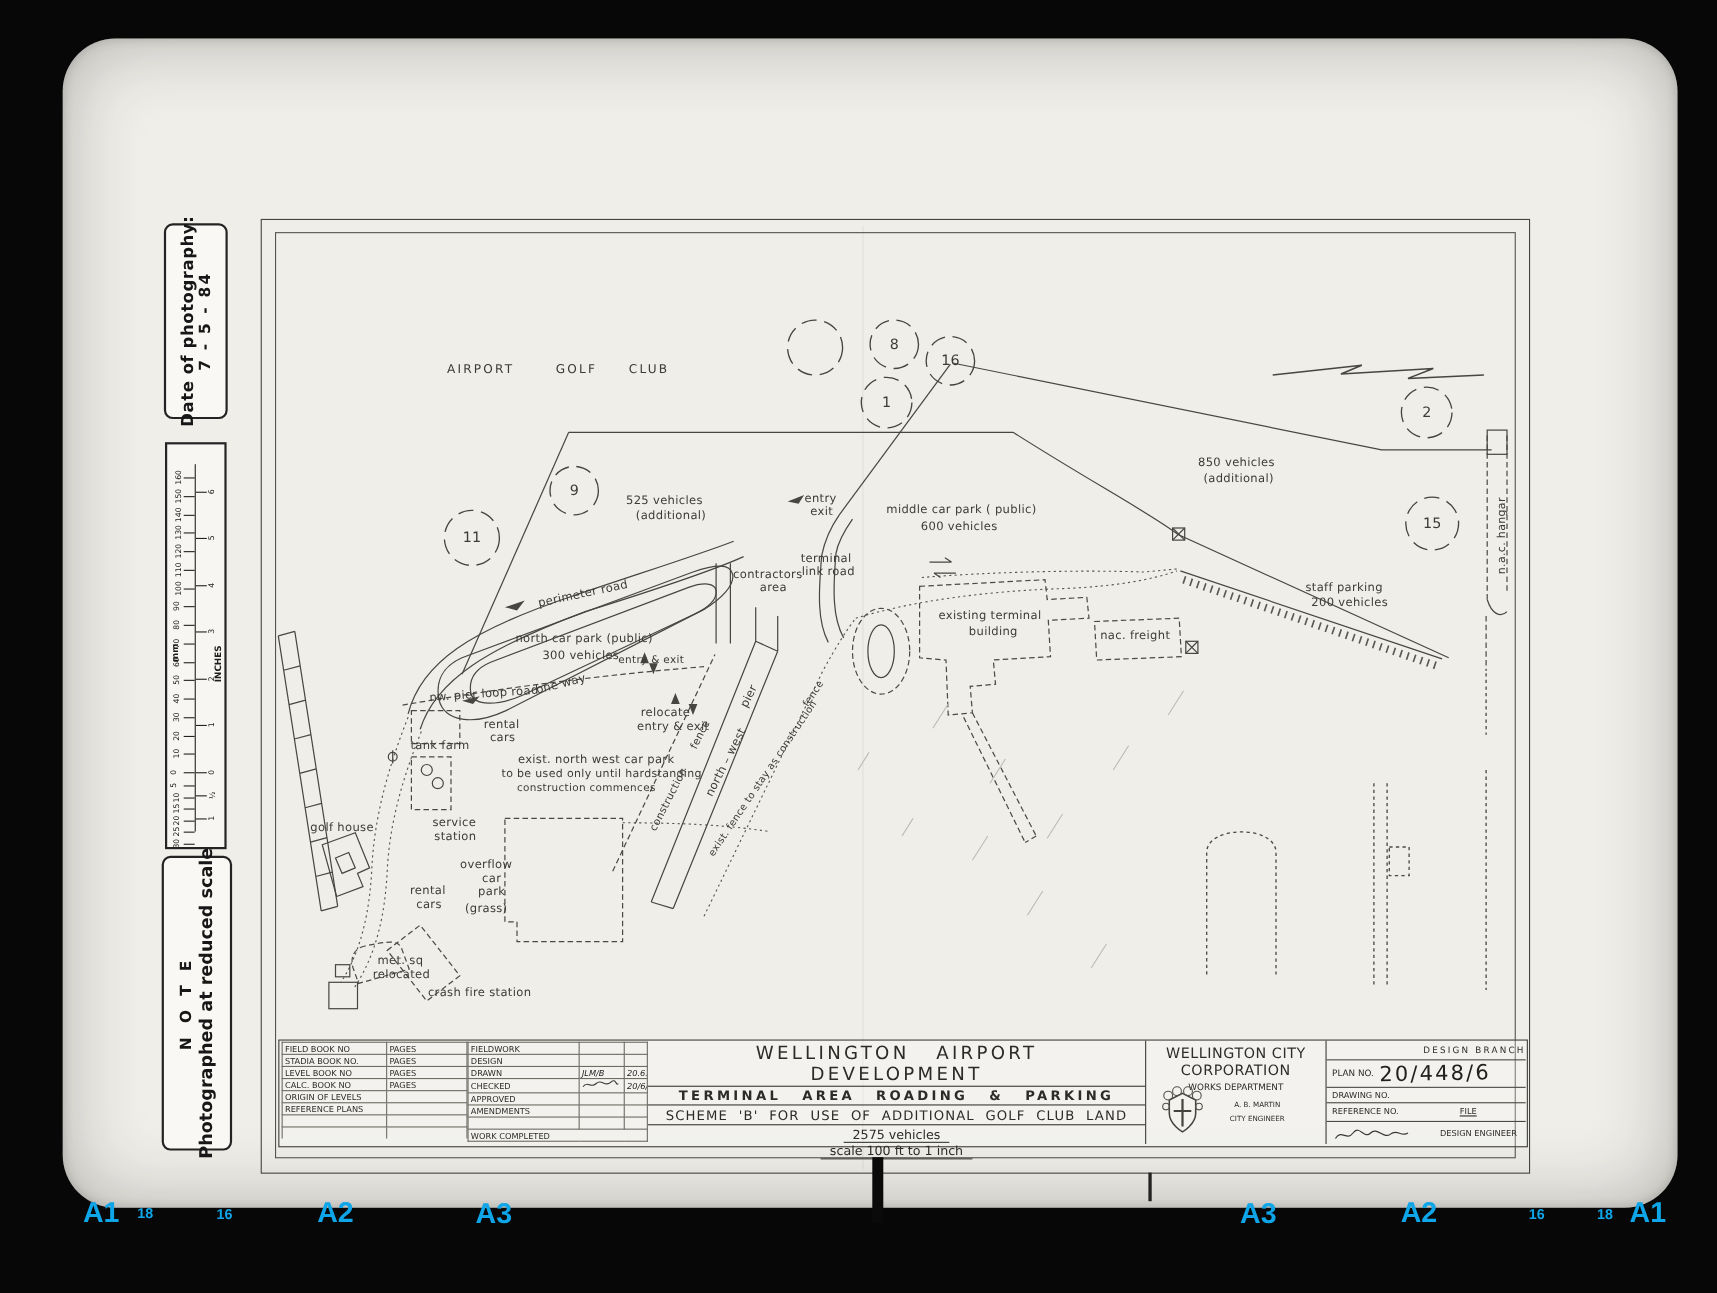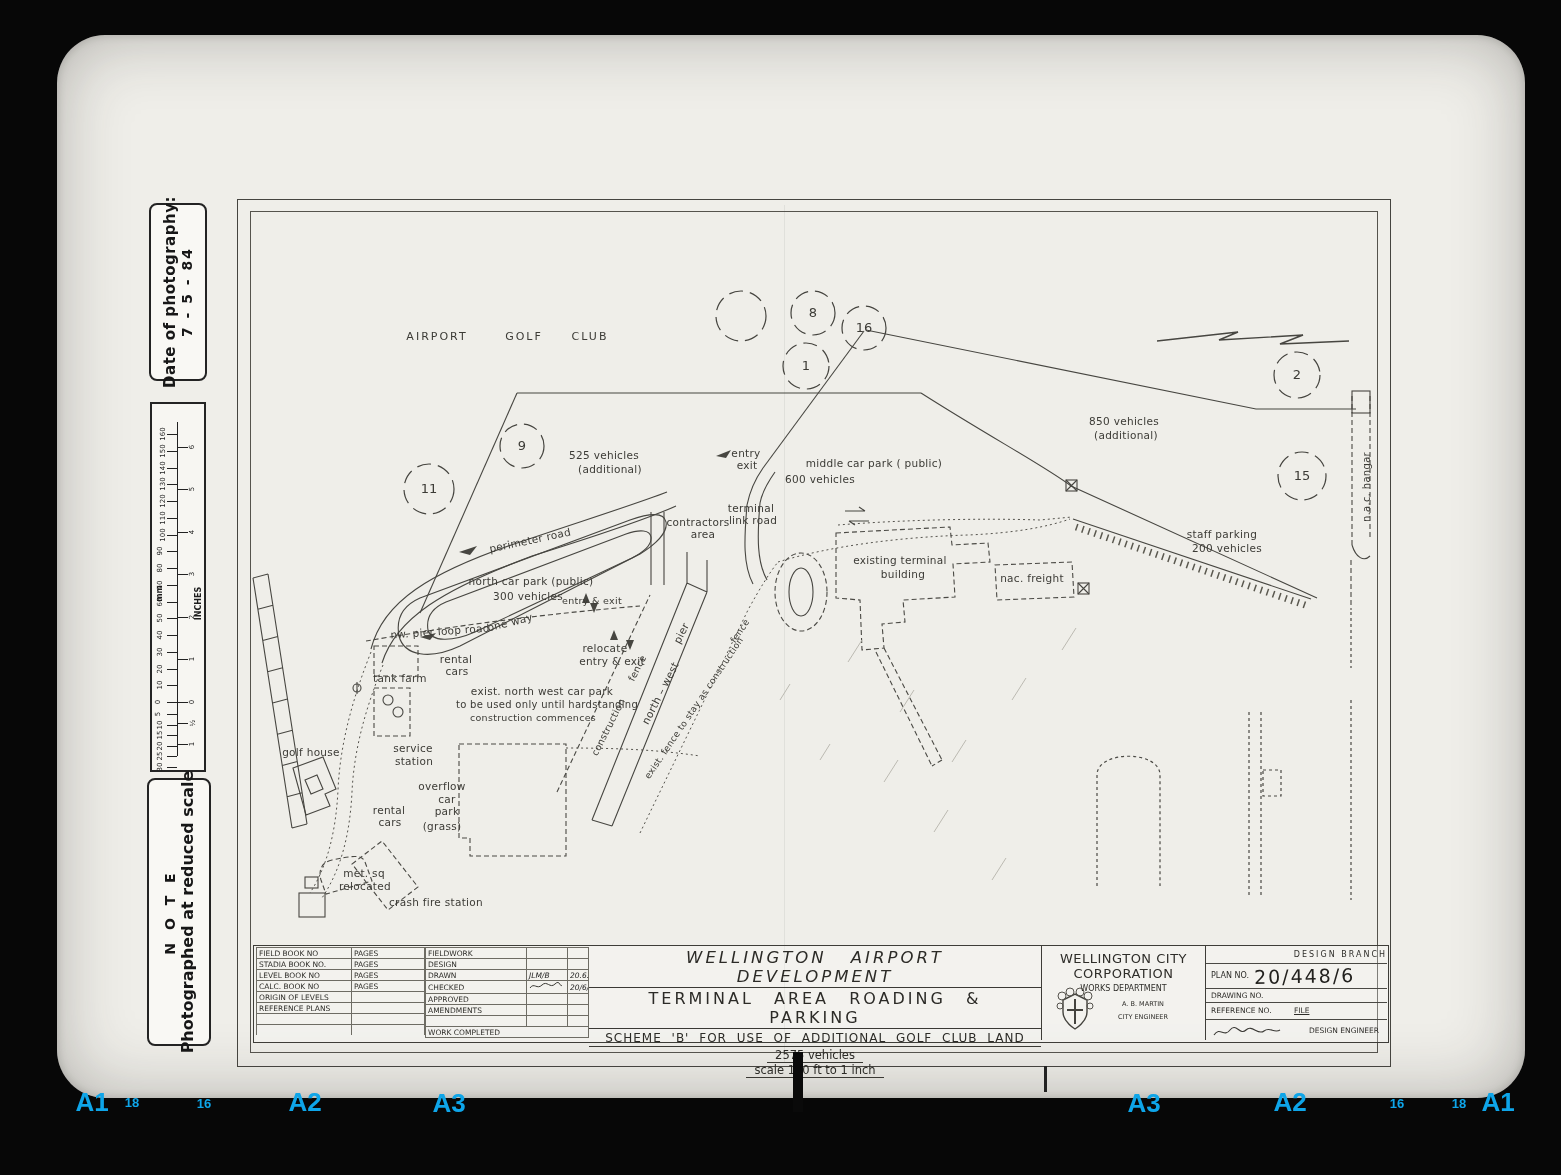--- a/index.html
+++ b/index.html
@@ -51,43 +51,43 @@
   #title-strip{position:absolute;left:253px;top:945px;width:1134px;height:96px;
                border:1.4px solid #3e3d38;background:rgba(255,255,255,.25);}
   table{border-collapse:collapse;table-layout:fixed;}
   td{border:.8px solid #6e6c64;font-size:7.5px;color:#2e2d29;height:10px;
      padding:0 2px;overflow:hidden;white-space:nowrap;}
   #book-table{position:absolute;left:2px;top:1px;width:169px;}
   #work-table{position:absolute;left:171px;top:1px;width:164px;}
   .hand{font-style:italic;color:#232323;}
   #center-title{position:absolute;left:335px;top:0;width:452px;height:94px;}
   .tt{ text-align:center;color:#2c2b27;}
-  .tt1{font-size:16.5px;letter-spacing:3px;word-spacing:16px;border-bottom:1.5px solid #3a3934;padding:2px 14px 1px;font-style:italic;}
-  .tt2{font-size:16px;letter-spacing:3px;word-spacing:12px;border-bottom:1.5px solid #3a3934;padding:1px 14px 1px;}
+  .tt1{font-size:16.5px;letter-spacing:3px;word-spacing:16px;border-bottom:1.5px solid #3a3934;padding:2px 14px 1px;}
+  .tt2{font-size:12px;letter-spacing:3px;word-spacing:12px;border-bottom:1.5px solid #3a3934;padding:1px 14px 1px;font-weight:bold;}
   .tt3{font-size:12px;letter-spacing:1px;word-spacing:5px;border-bottom:1.2px solid #3a3934;padding:2px 0 1px;}
   .tt4 span,.tt5 span{display:inline-block;border-bottom:1.2px solid #3a3934;padding:0 8px 0;}
   .tt4{font-size:11.5px;margin-top:1px;}
   .tt5{font-size:11.5px;}
   #right-title{position:absolute;left:787px;top:0;width:345px;height:94px;display:flex;
                border-left:1.3px solid #3e3d38;}
   #wcc-cell{width:163px;border-right:1.3px solid #3e3d38;position:relative;
             text-align:center;color:#2e2d29;}
   #wcc-cell .w1{font-size:13px;letter-spacing:.5px;margin-top:5px;}
   #wcc-cell .w2{font-size:8px;margin-top:3px;}
   #wcc-crest{position:absolute;left:12px;top:40px;}
   #wcc-eng{position:absolute;left:76px;top:52px;font-size:6.5px;text-align:center;line-height:2;}
   #plan-cell{flex:1;display:flex;flex-direction:column;}
   .pr{border-bottom:1px solid #4a4944;position:relative;color:#2e2d29;}
   .pr-1{height:17px;font-size:8px;letter-spacing:2px;text-align:right;line-height:18px;}
   .pr-2{height:24px;font-size:8px;line-height:24px;padding-left:5px;}
   .pr-2 .big{font-size:19px;letter-spacing:2px;color:#22211e;position:absolute;left:48px;top:0;
              transform:rotate(-1deg);}
   .pr-3{height:13px;font-size:7.5px;line-height:13px;padding-left:5px;}
   .pr-4{height:16px;font-size:7.5px;line-height:16px;padding-left:5px;}
-  .pr-4 .file{position:absolute;left:88px;text-decoration:underline;}
+  .pr-4 .file{position:absolute;left:121px;text-decoration:underline;}
   .pr-5{flex:1;border-bottom:none;font-size:7.5px;}
   .pr-5 .lbl{position:absolute;right:8px;bottom:5px;}
   .pr-5 svg{position:absolute;left:6px;top:4px;}
 </style>
 </head>
 <body>
 
 <div class="sheet"></div>
 <div class="crease"></div>
 <div class="frame-outer"></div>
@@ -277,21 +277,21 @@
 
 <div id="map-labels">
     <div class="map-label" style="left: 437px; top: 336px; font-size: 11px; letter-spacing: 2px; transform: translate(-50%, -50%) rotate(0deg);">AIRPORT</div>
     <div class="map-label" style="left: 524px; top: 336px; font-size: 11px; letter-spacing: 2px; transform: translate(-50%, -50%) rotate(0deg);">GOLF</div>
     <div class="map-label" style="left: 590px; top: 336px; font-size: 11px; letter-spacing: 2px; transform: translate(-50%, -50%) rotate(0deg);">CLUB</div>
     <div class="map-label" style="left: 604px; top: 455px; transform: translate(-50%, -50%) rotate(0deg);">525 vehicles</div>
     <div class="map-label" style="left: 610px; top: 469px; transform: translate(-50%, -50%) rotate(0deg);">(additional)</div>
     <div class="map-label" style="left: 746px; top: 453px; transform: translate(-50%, -50%) rotate(0deg);">entry</div>
     <div class="map-label" style="left: 747px; top: 465px; transform: translate(-50%, -50%) rotate(0deg);">exit</div>
     <div class="map-label" style="left: 874px; top: 463px; transform: translate(-50%, -50%) rotate(0deg);">middle car park ( public)</div>
-    <div class="map-label" style="left: 820px; top: 479px; transform: translate(-50%, -50%) rotate(0deg);">600 vehicles</div>
+    <div class="map-label" style="left: 872px; top: 479px; transform: translate(-50%, -50%) rotate(0deg);">600 vehicles</div>
     <div class="map-label" style="left: 1124px; top: 421px; transform: translate(-50%, -50%) rotate(0deg);">850 vehicles</div>
     <div class="map-label" style="left: 1126px; top: 435px; transform: translate(-50%, -50%) rotate(0deg);">(additional)</div>
     <div class="map-label" style="left: 751px; top: 508px; transform: translate(-50%, -50%) rotate(0deg);">terminal</div>
     <div class="map-label" style="left: 753px; top: 520px; transform: translate(-50%, -50%) rotate(0deg);">link road</div>
     <div class="map-label" style="left: 698px; top: 522px; transform: translate(-50%, -50%) rotate(0deg);">contractors</div>
     <div class="map-label" style="left: 703px; top: 534px; transform: translate(-50%, -50%) rotate(0deg);">area</div>
     <div class="map-label" style="left: 1222px; top: 534px; transform: translate(-50%, -50%) rotate(0deg);">staff parking</div>
     <div class="map-label" style="left: 1227px; top: 548px; transform: translate(-50%, -50%) rotate(0deg);">200 vehicles</div>
     <div class="map-label" style="left: 900px; top: 560px; transform: translate(-50%, -50%) rotate(0deg);">existing terminal</div>
     <div class="map-label" style="left: 903px; top: 574px; transform: translate(-50%, -50%) rotate(0deg);">building</div>

